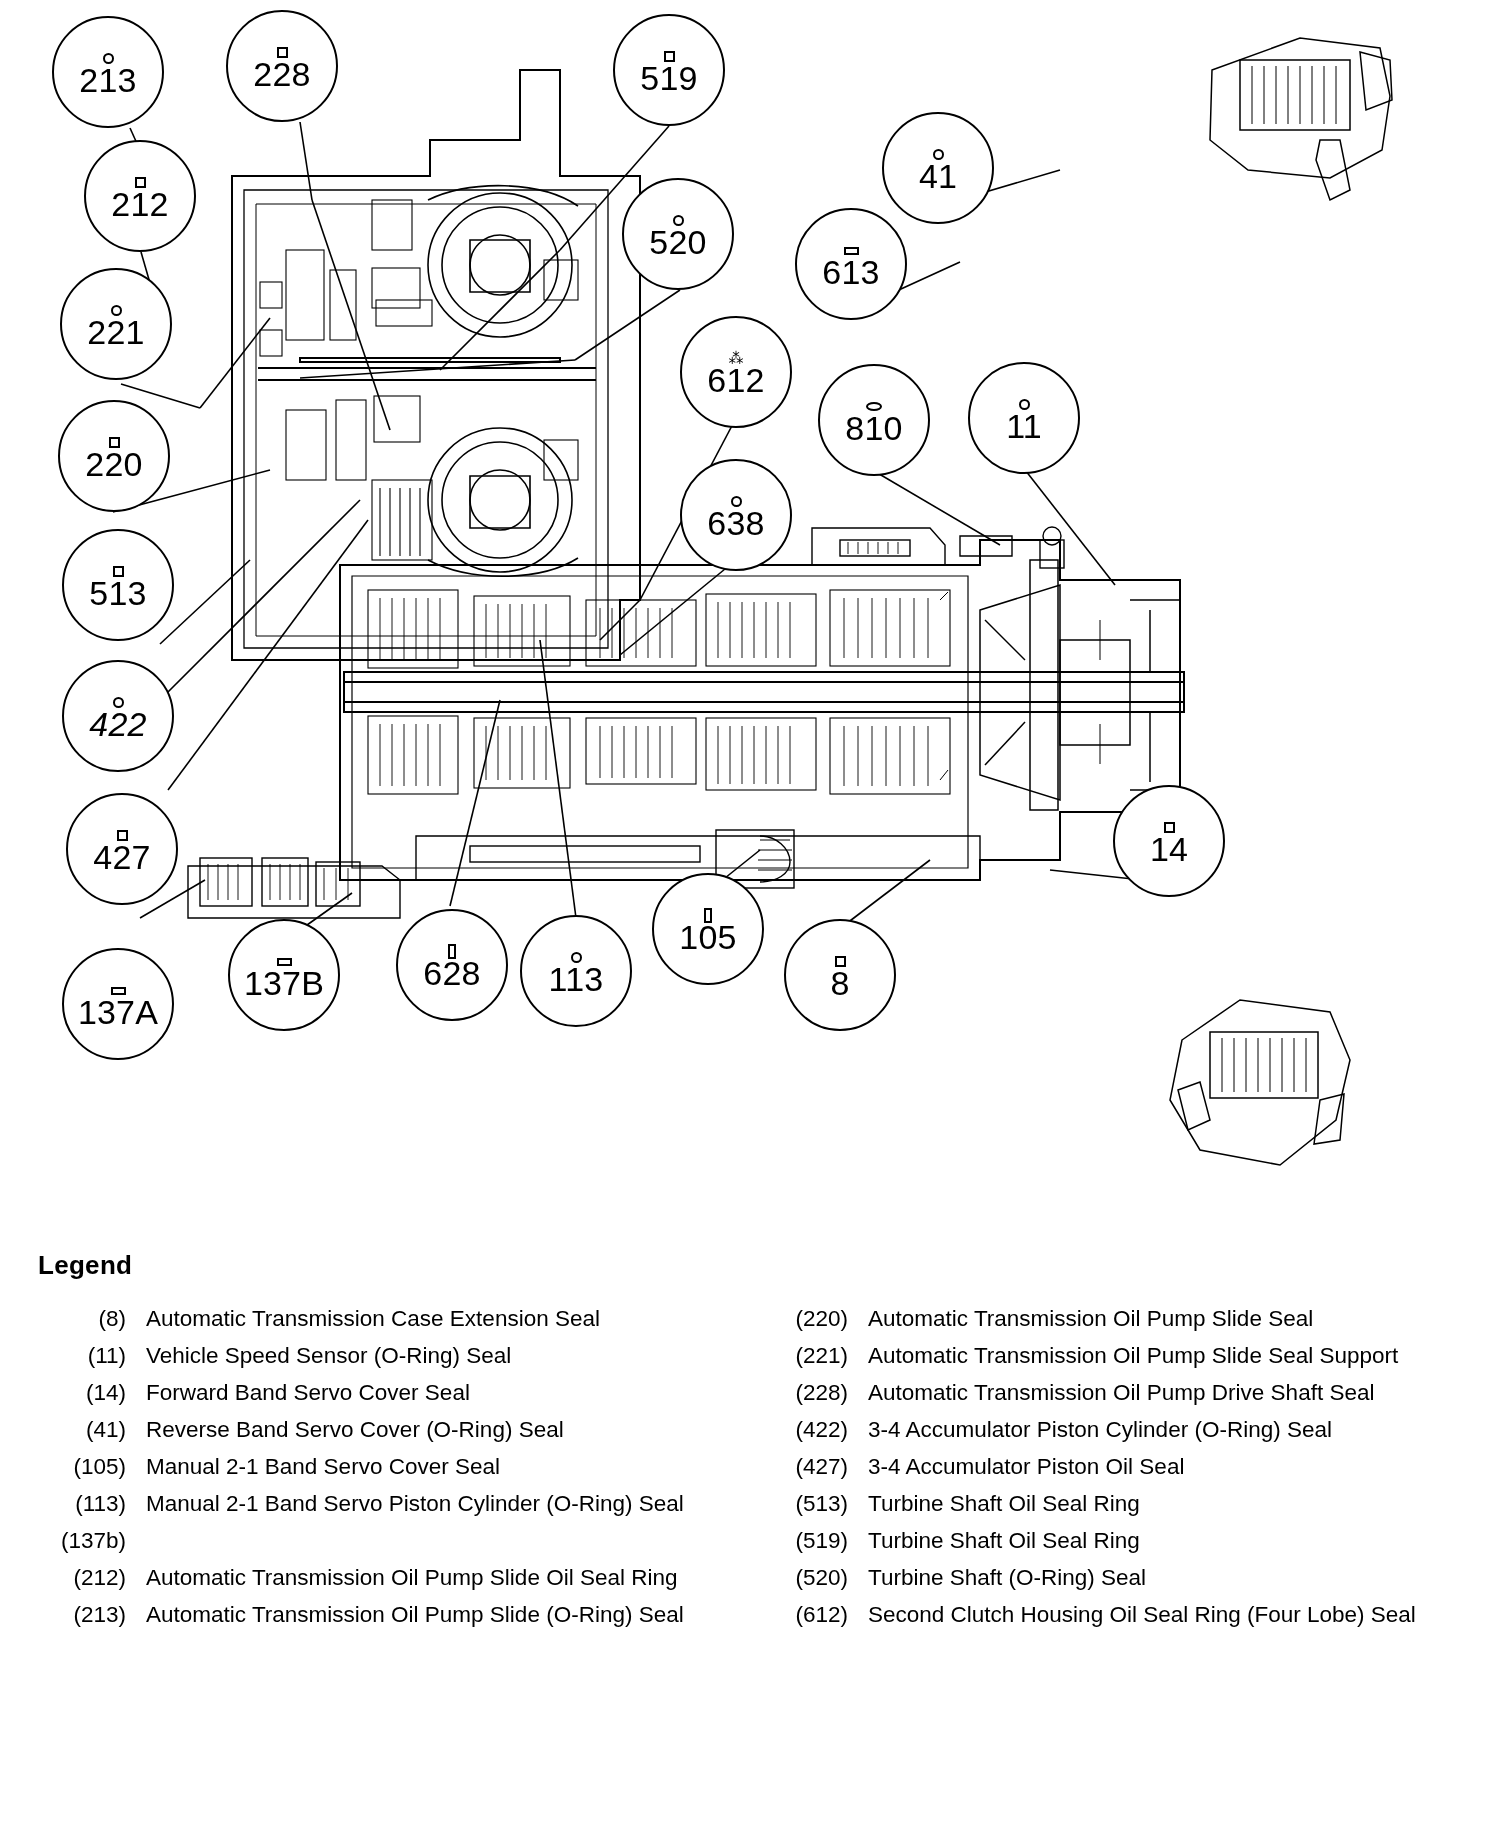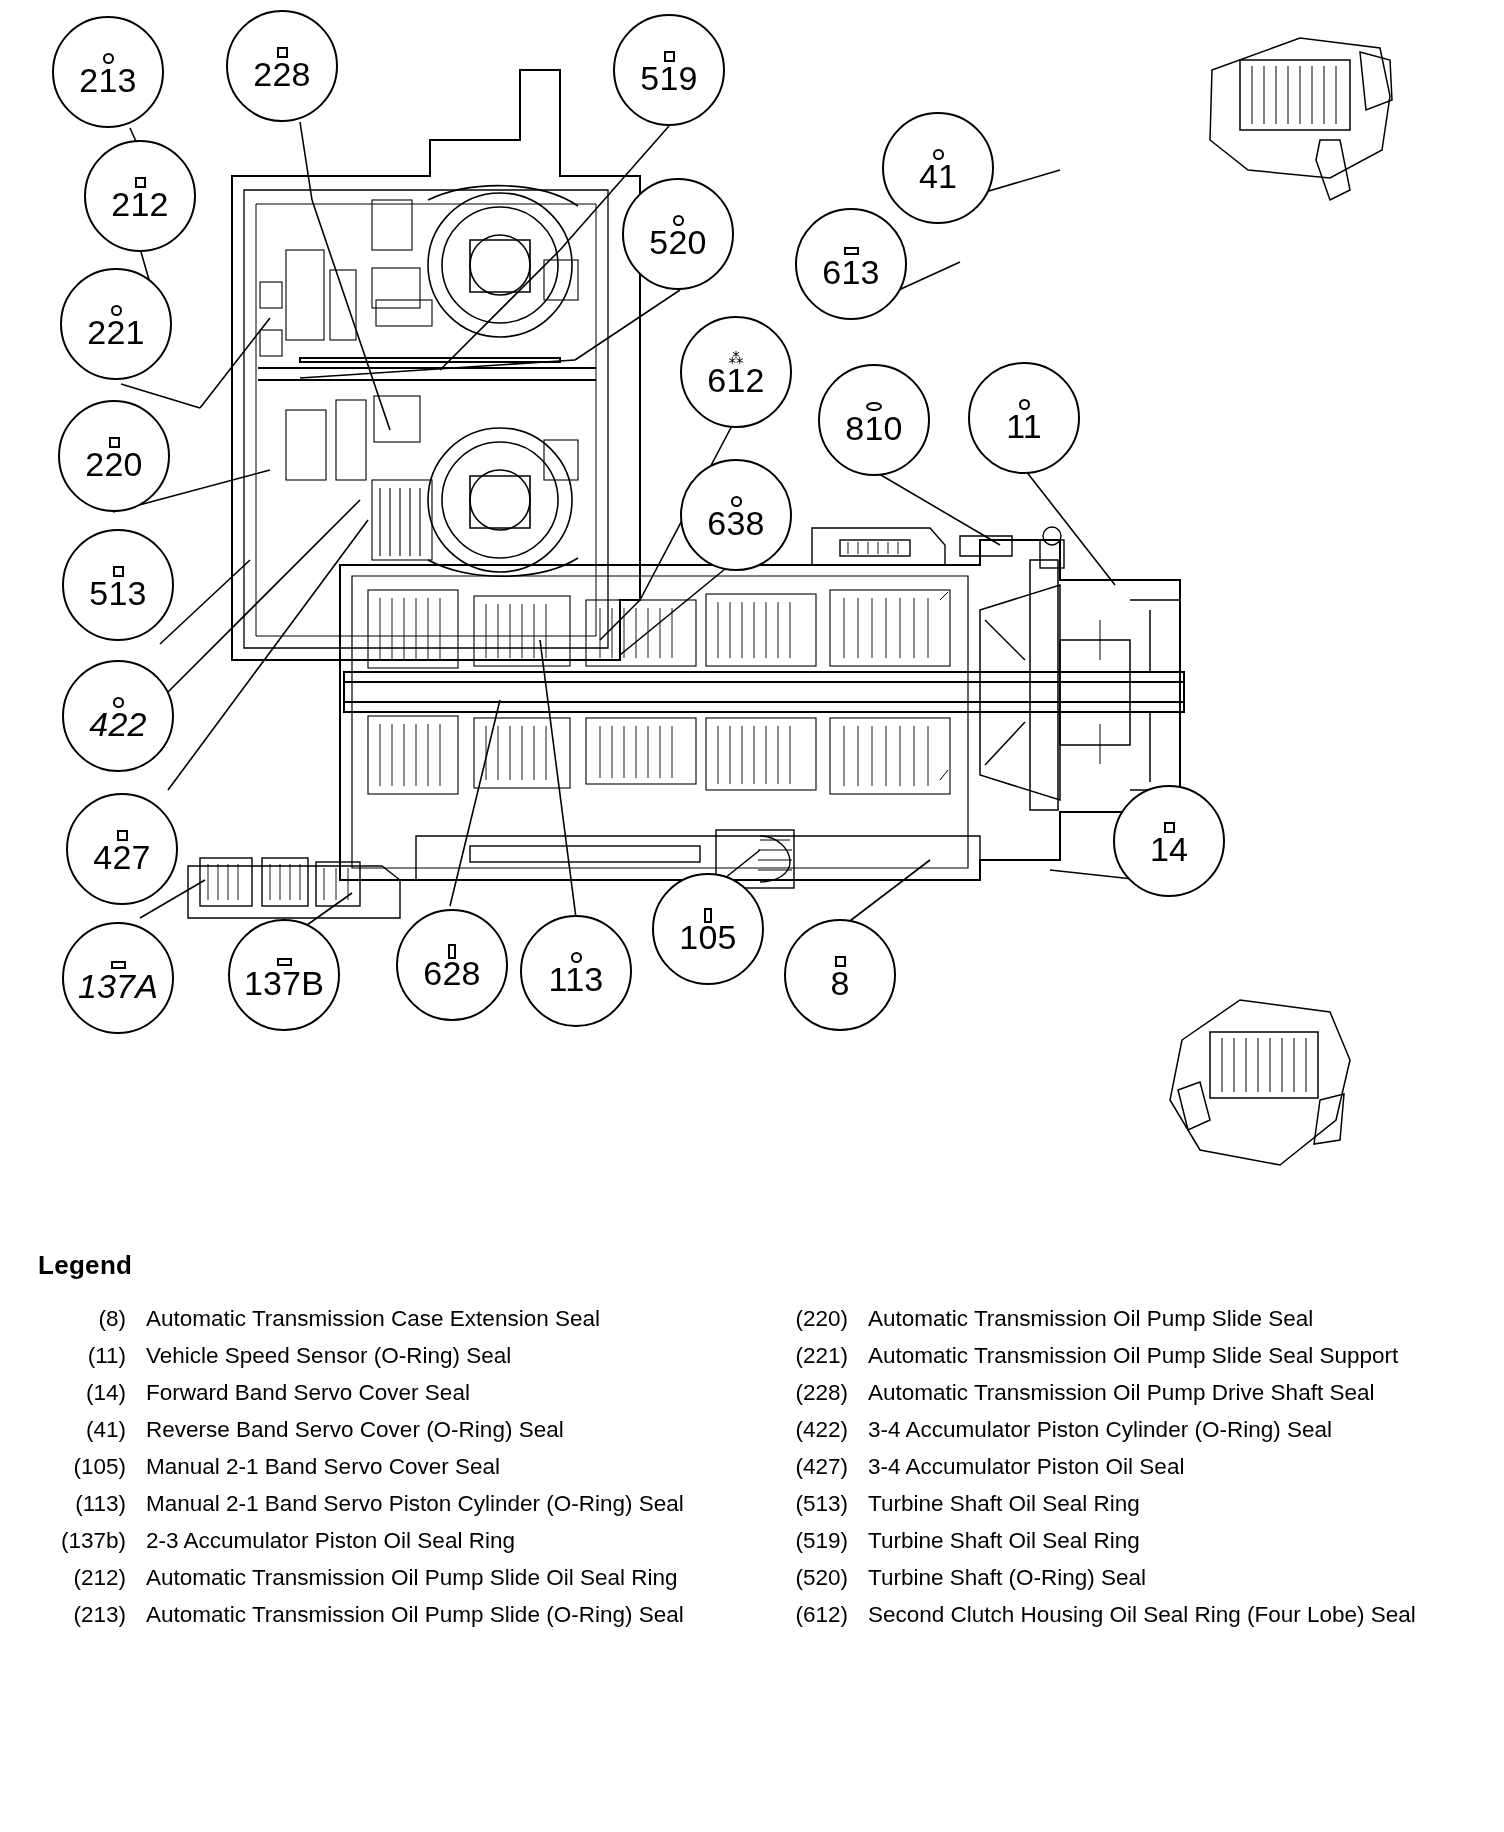--- a/index.html
+++ b/index.html
@@ -523,21 +523,21 @@
           <div class="g-square"></div>
         </div>
         <div class="num">427</div>
       </div>
       <div class="callout" style="left: 1113px; top: 785px;">
         <div class="glyph">
           <div class="g-square"></div>
         </div>
         <div class="num">14</div>
       </div>
-      <div class="callout" style="left: 62px; top: 922px; font-style: italic;">
+      <div class="callout" style="left: 62px; top: 948px;">
         <div class="glyph">
           <div class="g-rect-wide"></div>
         </div>
         <div class="num">137A</div>
       </div>
       <div class="callout" style="left: 228px; top: 919px;">
         <div class="glyph">
           <div class="g-rect-wide"></div>
         </div>
         <div class="num">137B</div>
@@ -591,21 +591,20 @@
       <div class="legend-row">
         <div class="legend-key">(105)</div>
         <div class="legend-desc">Manual 2-1 Band Servo Cover Seal</div>
       </div>
       <div class="legend-row">
         <div class="legend-key">(113)</div>
         <div class="legend-desc">Manual 2-1 Band Servo Piston Cylinder (O-Ring) Seal</div>
       </div>
       <div class="legend-row">
         <div class="legend-key">(137b)</div>
-        <div class="legend-desc">2-3 Accumulator Piston Oil Seal Ring</div>
       </div>
       <div class="legend-row">
         <div class="legend-key">(212)</div>
         <div class="legend-desc">Automatic Transmission Oil Pump Slide Oil Seal Ring</div>
       </div>
       <div class="legend-row">
         <div class="legend-key">(213)</div>
         <div class="legend-desc">Automatic Transmission Oil Pump Slide (O-Ring) Seal</div>
       </div>
     </div>

